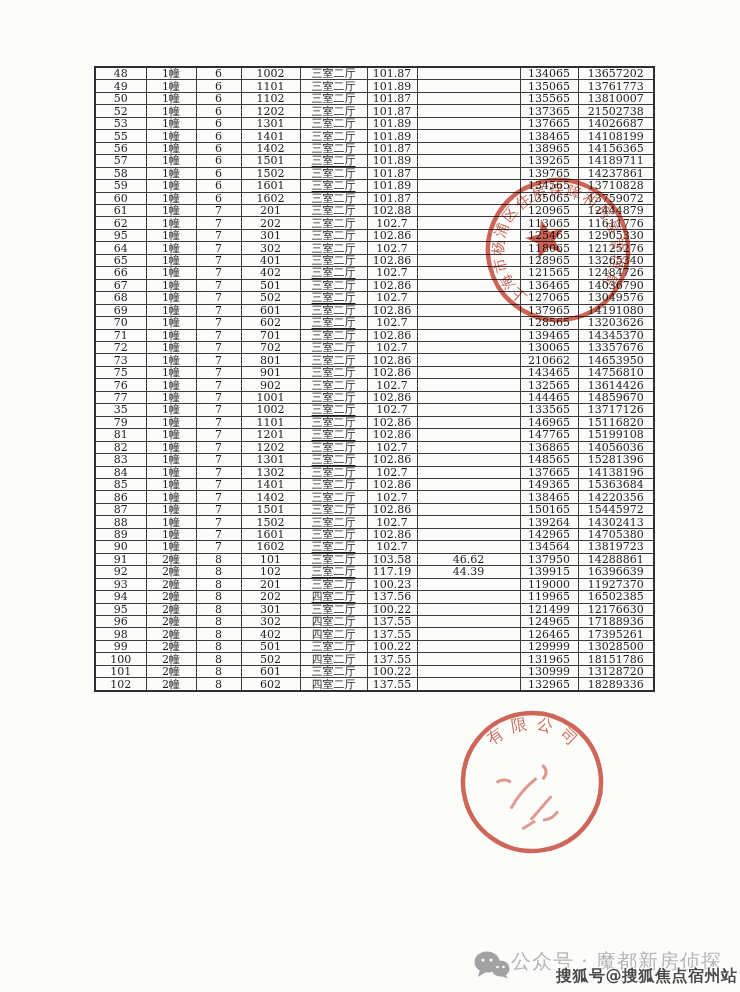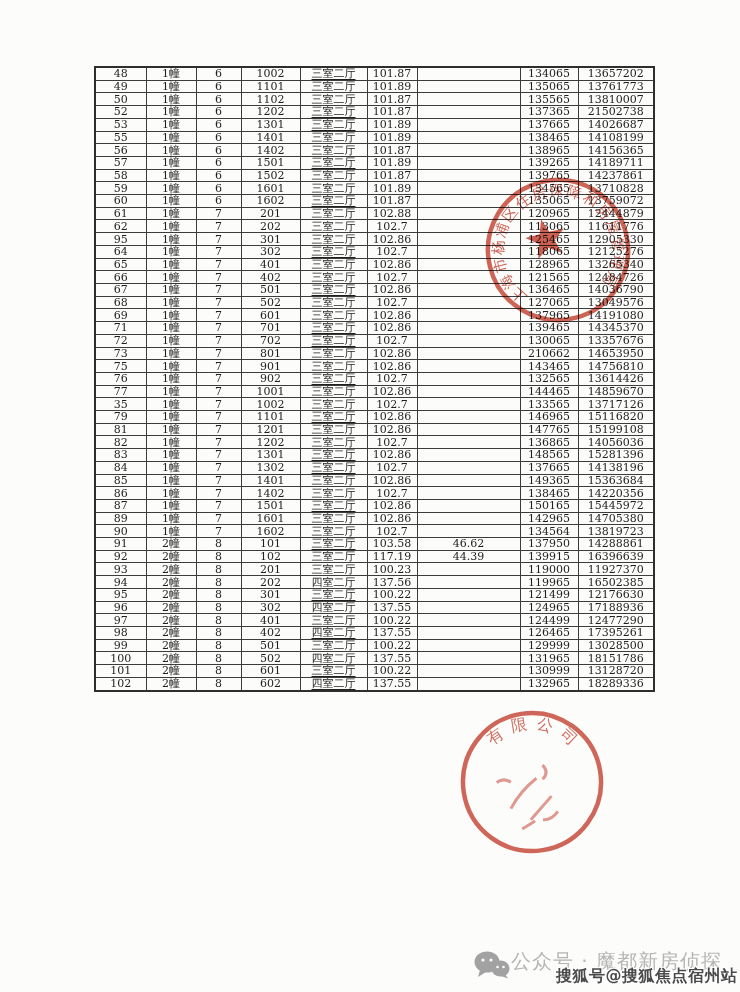--- a/index.html
+++ b/index.html
@@ -297,20 +297,31 @@
           <td>1幢</td>
           <td>7</td>
           <td>601</td>
           <td class="u">三室二厅</td>
           <td>102.86</td>
           <td></td>
           <td>137965</td>
           <td>14191080</td>
         </tr>
         <tr>
+          <td>70</td>
+          <td>1幢</td>
+          <td>7</td>
+          <td>602</td>
+          <td class="u">三室二厅</td>
+          <td>102.7</td>
+          <td></td>
+          <td>128565</td>
+          <td>13203626</td>
+        </tr>
+        <tr>
           <td>71</td>
           <td>1幢</td>
           <td>7</td>
           <td>701</td>
           <td class="u">三室二厅</td>
           <td>102.86</td>
           <td></td>
           <td>139465</td>
           <td>14345370</td>
         </tr>
@@ -460,20 +471,31 @@
         <tr>
           <td>87</td>
           <td>1幢</td>
           <td>7</td>
           <td>1501</td>
           <td class="u">三室二厅</td>
           <td>102.86</td>
           <td></td>
           <td>150165</td>
           <td>15445972</td>
+        </tr>
+        <tr>
+          <td>88</td>
+          <td>1幢</td>
+          <td>7</td>
+          <td>1502</td>
+          <td class="u">三室二厅</td>
+          <td>102.7</td>
+          <td></td>
+          <td>139264</td>
+          <td>14302413</td>
         </tr>
         <tr>
           <td>89</td>
           <td>1幢</td>
           <td>7</td>
           <td>1601</td>
           <td class="u">三室二厅</td>
           <td>102.86</td>
           <td></td>
           <td>142965</td>
@@ -548,31 +570,20 @@
         <tr>
           <td>96</td>
           <td>2幢</td>
           <td>8</td>
           <td>302</td>
           <td class="u">四室二厅</td>
           <td>137.55</td>
           <td></td>
           <td>124965</td>
           <td>17188936</td>
-        </tr>
-        <tr>
-          <td>97</td>
-          <td>2幢</td>
-          <td>8</td>
-          <td>401</td>
-          <td class="u">三室二厅</td>
-          <td>100.22</td>
-          <td></td>
-          <td>124499</td>
-          <td>12477290</td>
         </tr>
         <tr>
           <td>98</td>
           <td>2幢</td>
           <td>8</td>
           <td>402</td>
           <td class="u">四室二厅</td>
           <td>137.55</td>
           <td></td>
           <td>126465</td>

